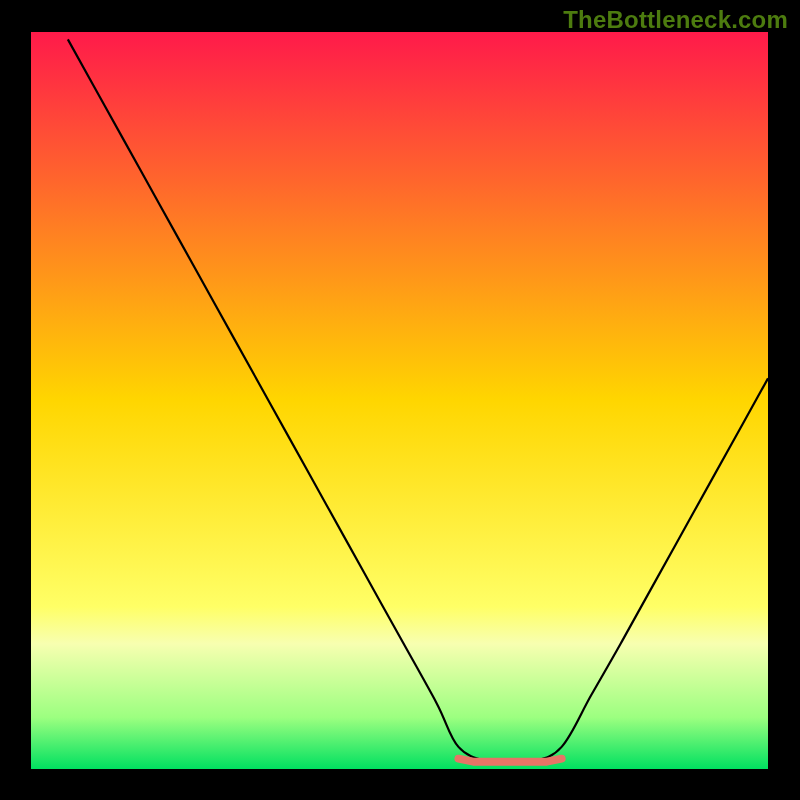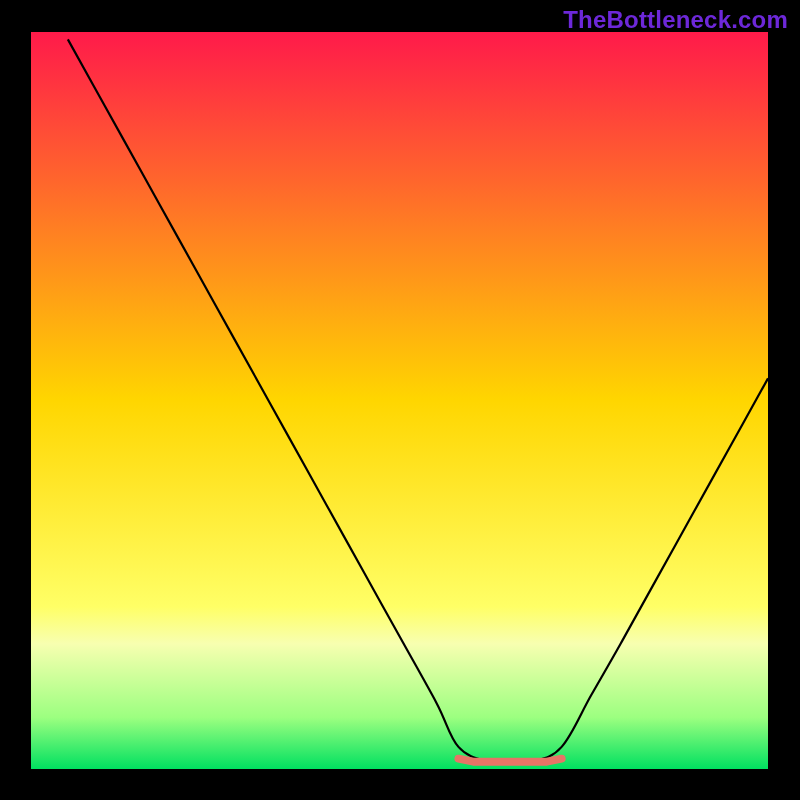--- a/index.html
+++ b/index.html
@@ -7,21 +7,21 @@
     padding: 0;
     width: 800px;
     height: 800px;
     position: relative;
     font-family: Arial, sans-serif;
   }
   .watermark {
     position: absolute;
     top: 6px;
     right: 12px;
-    color: #6d28d9;
+    color: #4d7c0f;
     font-size: 24px;
     font-weight: bold;
     z-index: 10;
     letter-spacing: 0.2px;
   }
   svg {
     display: block;
   }
 </style>
 </head>

